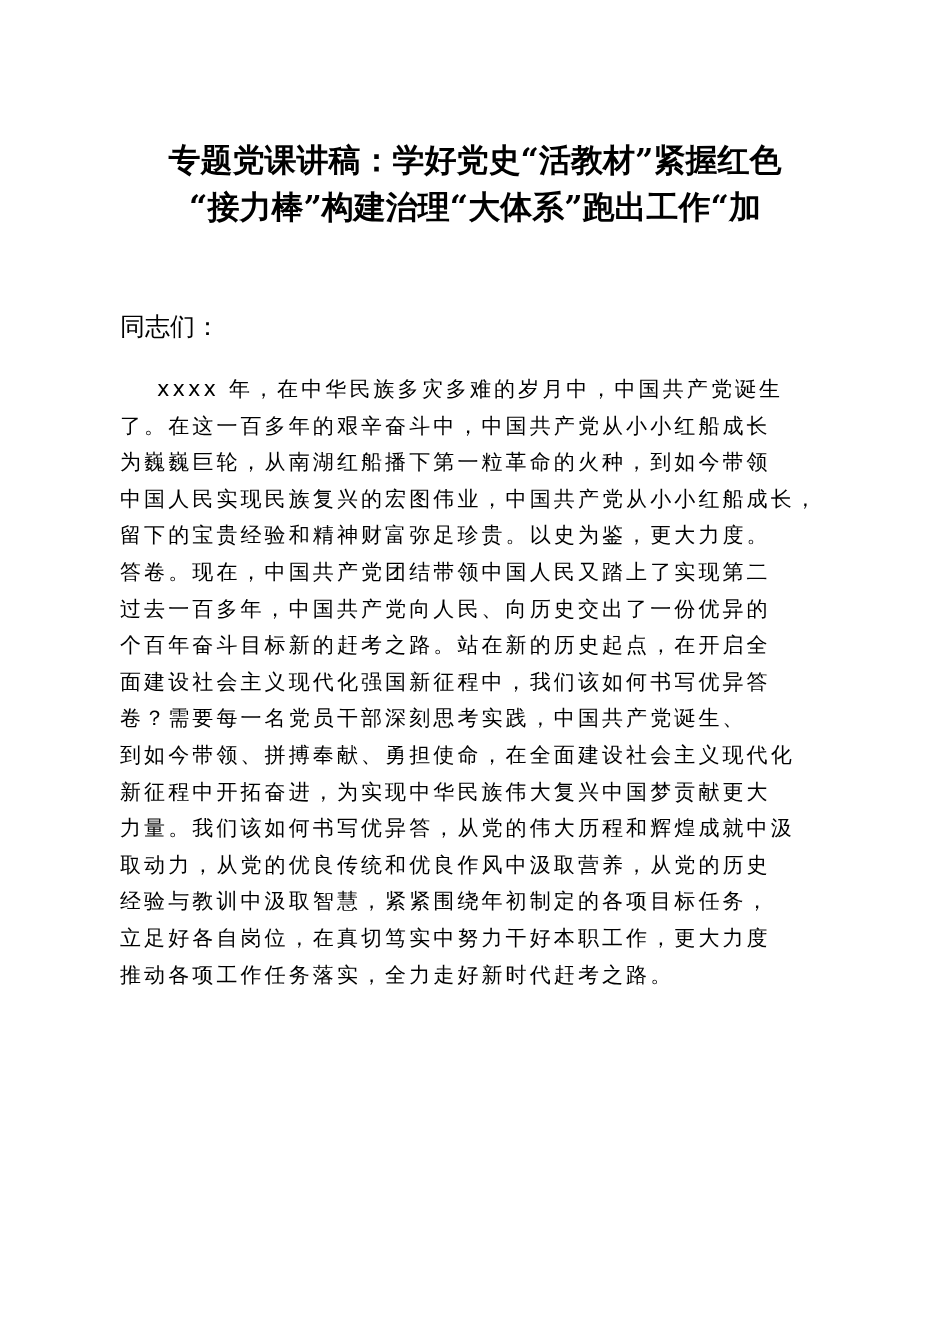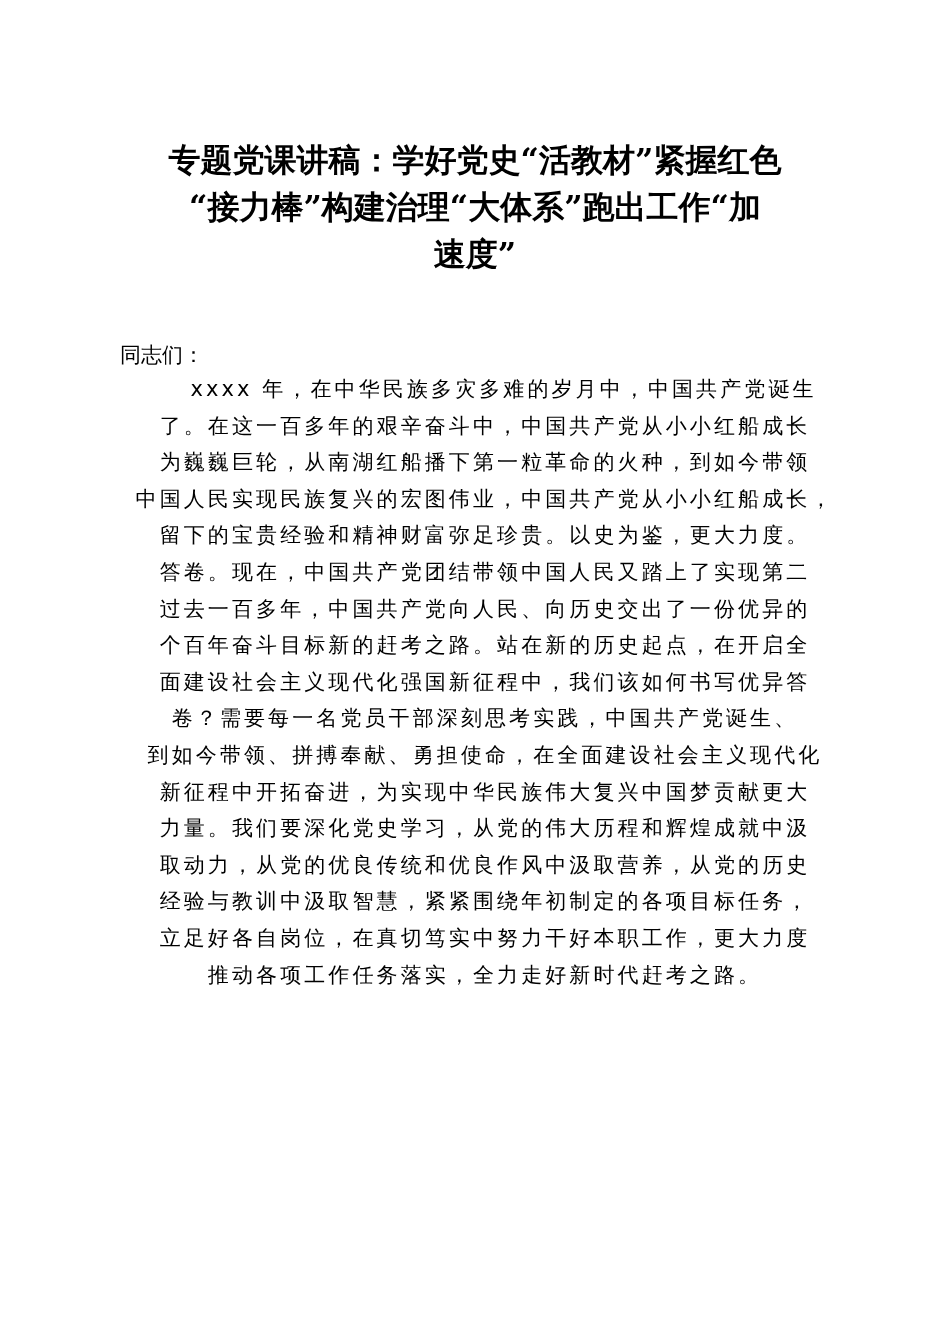--- a/index.html
+++ b/index.html
@@ -36,70 +36,68 @@
       letter-spacing: 0px;
       color: #000000;
     }
     .title-line {
       display: block;
       white-space: nowrap;
     }
     .greeting {
       position: absolute;
       left: 120px;
-      top: 340px;
-      font-size: 21px;
+      top: 312px;
+      font-size: 25px;
       line-height: 30px;
       white-space: nowrap;
     }
     .body-lines {
       position: absolute;
       left: 120px;
       top: 371px;
       width: 730px;
     }
     .body-line {
       display: block;
       height: 36.6px;
       line-height: 36.6px;
       font-size: 21px;
       white-space: nowrap;
       letter-spacing: 3.1px;
-      text-align: center;
     }
     .body-line.first {
       padding-left: 37px;
     }
   </style>
 </head>
 <body>
 
 <div class="page">
 
   <div class="title">
     <span class="title-line">专题党课讲稿：学好党史“活教材”紧握红色</span>
     <span class="title-line">“接力棒”构建治理“大体系”跑出工作“加</span>
-    <span class="title-line">速度”</span>
   </div>
 
   <div class="greeting">同志们：</div>
 
   <div class="body-lines">
     <span class="body-line first">xxxx 年，在中华民族多灾多难的岁月中，中国共产党诞生</span>
     <span class="body-line">了。在这一百多年的艰辛奋斗中，中国共产党从小小红船成长</span>
     <span class="body-line">为巍巍巨轮，从南湖红船播下第一粒革命的火种，到如今带领</span>
     <span class="body-line">中国人民实现民族复兴的宏图伟业，中国共产党从小小红船成长，</span>
     <span class="body-line">留下的宝贵经验和精神财富弥足珍贵。以史为鉴，更大力度。</span>
     <span class="body-line">答卷。现在，中国共产党团结带领中国人民又踏上了实现第二</span>
     <span class="body-line">过去一百多年，中国共产党向人民、向历史交出了一份优异的</span>
     <span class="body-line">个百年奋斗目标新的赶考之路。站在新的历史起点，在开启全</span>
     <span class="body-line">面建设社会主义现代化强国新征程中，我们该如何书写优异答</span>
     <span class="body-line">卷？需要每一名党员干部深刻思考实践，中国共产党诞生、</span>
     <span class="body-line">到如今带领、拼搏奉献、勇担使命，在全面建设社会主义现代化</span>
     <span class="body-line">新征程中开拓奋进，为实现中华民族伟大复兴中国梦贡献更大</span>
-    <span class="body-line">力量。我们要深化党史学习，从党的伟大历程和辉煌成就中汲</span>
+    <span class="body-line">力量。我们该如何书写优异答，从党的伟大历程和辉煌成就中汲</span>
     <span class="body-line">取动力，从党的优良传统和优良作风中汲取营养，从党的历史</span>
     <span class="body-line">经验与教训中汲取智慧，紧紧围绕年初制定的各项目标任务，</span>
     <span class="body-line">立足好各自岗位，在真切笃实中努力干好本职工作，更大力度</span>
     <span class="body-line">推动各项工作任务落实，全力走好新时代赶考之路。</span>
   </div>
 
 </div>
 
 </body></html>

